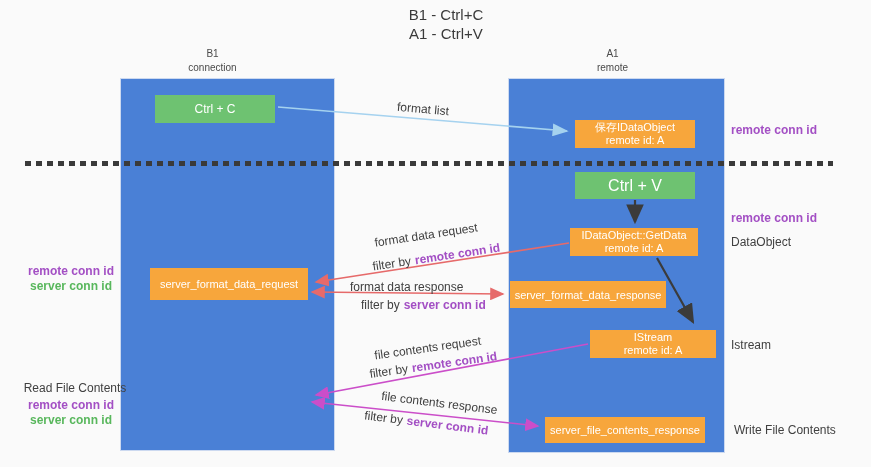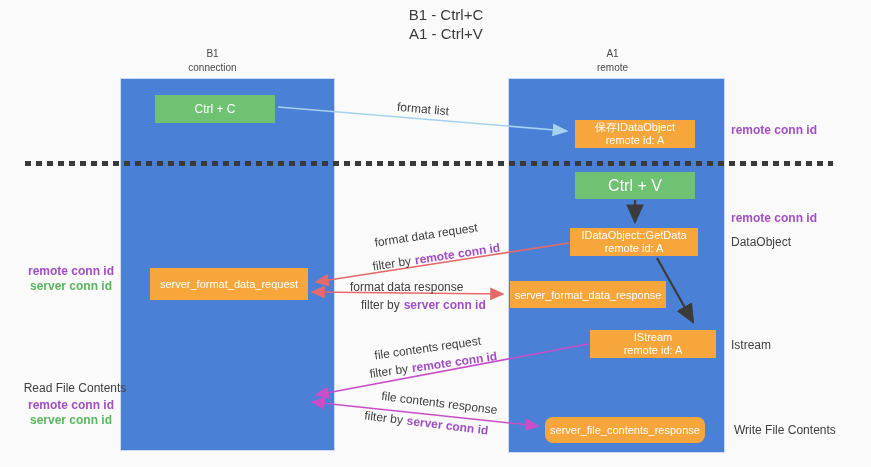--- a/index.html
+++ b/index.html
@@ -28,21 +28,21 @@
   .node.green  { background:#6ec271; }
   .node.orange { background:#f7a63c;justify-content:center; }
   .n-ctrl-c   { left:155px; top:95px;  width:120px; height:28px; font-size:12px; }
   .n-saved-do { left:575px; top:120px; width:120px; height:28px; font-size:11px; line-height:13px; }
   .n-ctrl-v   { left:575px; top:172px; width:120px; height:27px; font-size:16px;align-items:center; }
   .n-getdata  { left:570px; top:228px; width:128px; height:28px; font-size:11px; line-height:13px; }
   .n-fmt-req  { left:150px; top:268px; width:158px; height:32px; font-size:11px; }
   .n-fmt-resp { left:510px; top:281px; width:156px; height:27px; font-size:11px; }
   .n-istream  { left:590px; top:330px; width:126px; height:28px; font-size:11px; line-height:13px; }
   .n-file-req { left:150px; top:383px; width:158px; height:29px; font-size:11px; }
-  .n-file-resp{ left:545px; top:417px; width:160px; height:26px; font-size:11px;border-radius:8px; }
+  .n-file-resp{ left:545px; top:417px; width:160px; height:26px; font-size:11px; }
 
   .ann { position:absolute; font-size:12px; white-space:nowrap; }
   .ann.purple { color:#a34fc4; font-weight:bold; }
   .ann.green  { color:#58b75c; font-weight:bold; }
   .ann.dark   { color:#404040; }
   .a-remote-top { left:731px; top:123px; }
   .a-remote-mid { left:731px; top:211px; }
   .a-dataobject { left:731px; top:235px; }
   .a-istream    { left:731px; top:338px; }
   .a-write-file { left:734px; top:423px; }

